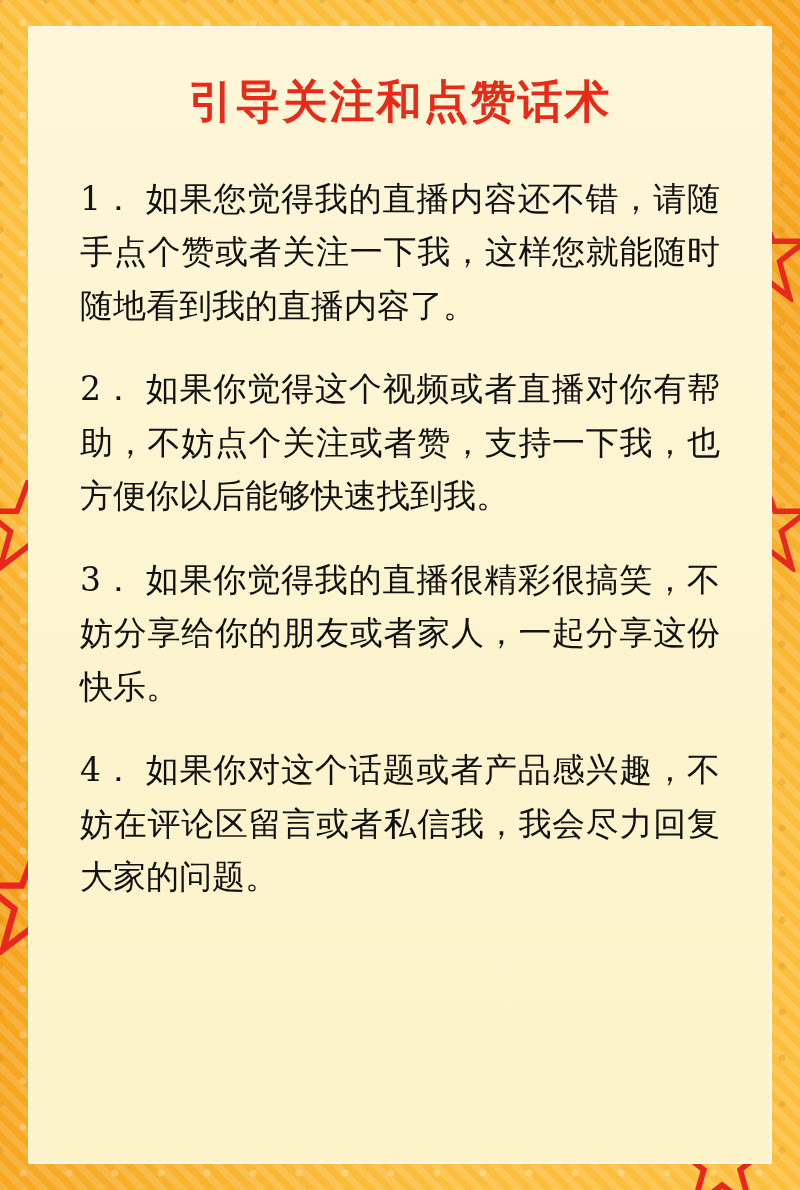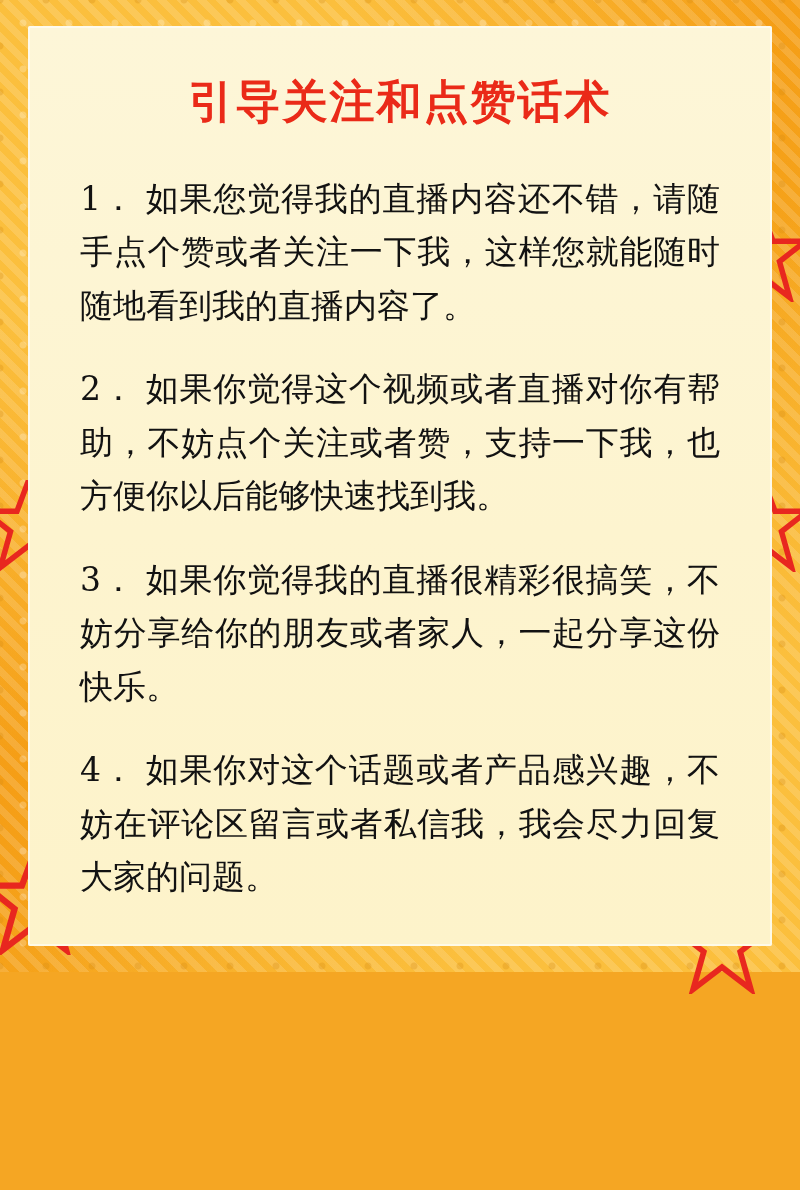--- a/index.html
+++ b/index.html
@@ -11,21 +11,21 @@
     height: 1190px;
     overflow: hidden;
     font-family: "Liberation Serif", "DejaVu Serif", serif;
     background: #f5a623;
   }
 
   
   .poster {
     position: relative;
     width: 800px;
-    height: 972px;
+    height: 1190px;
     box-sizing: border-box;
     background:
       repeating-linear-gradient(45deg,
         rgba(255,255,255,0.14) 0 7px,
         rgba(255,255,255,0.0) 7px 14px),
       radial-gradient(circle at 12% 8%, #fbbf3d 0 22%, rgba(251,191,61,0) 60%),
       radial-gradient(circle at 88% 92%, #fbbf3d 0 22%, rgba(251,191,61,0) 60%),
       linear-gradient(135deg, #f7a823 0%, #f59e16 45%, #f7b32b 100%);
     padding-left: 36px;
   }

